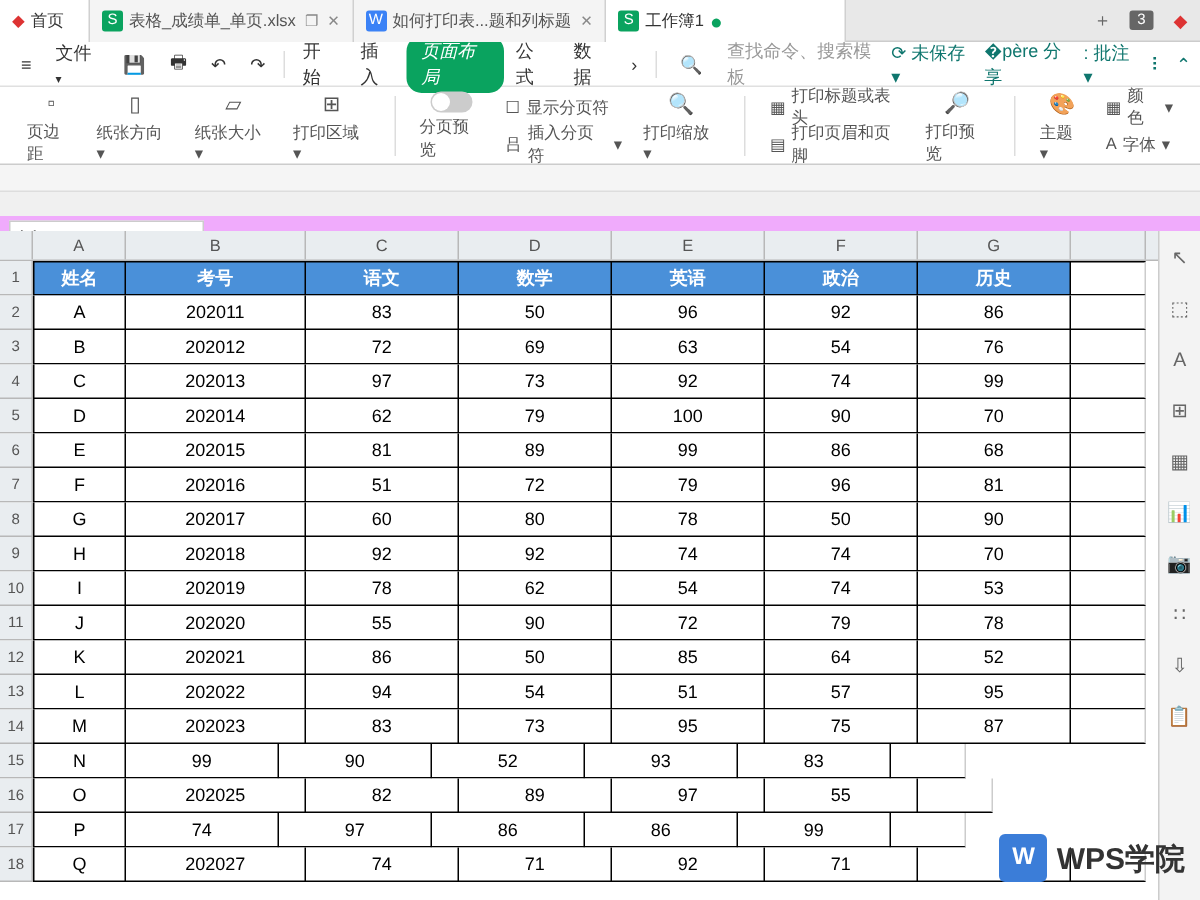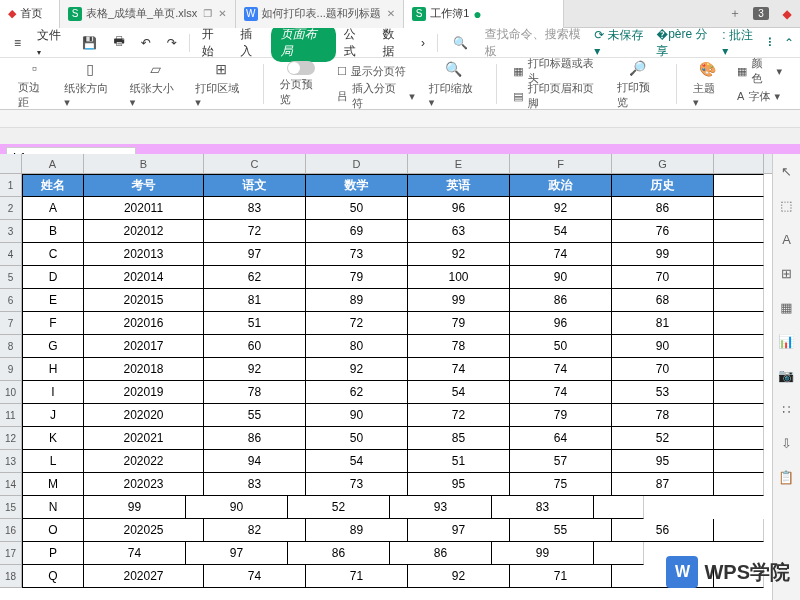--- a/index.html
+++ b/index.html
@@ -398,21 +398,20 @@
         <div class="cell last cw-H"></div>
       </div>
       <div class="row">
         <div class="rowhdr">16</div>
         <div class="cell cw-A first">O</div>
         <div class="cell cw-B ">202025</div>
         <div class="cell cw-C ">82</div>
         <div class="cell cw-D ">89</div>
         <div class="cell cw-E ">97</div>
         <div class="cell cw-F ">55</div>
-        <div class="cell cw-G ">56</div>
         <div class="cell last cw-H"></div>
       </div>
       <div class="row">
         <div class="rowhdr">17</div>
         <div class="cell cw-A first">P</div>
         <div class="cell cw-C ">74</div>
         <div class="cell cw-D ">97</div>
         <div class="cell cw-E ">86</div>
         <div class="cell cw-F ">86</div>
         <div class="cell cw-G ">99</div>

